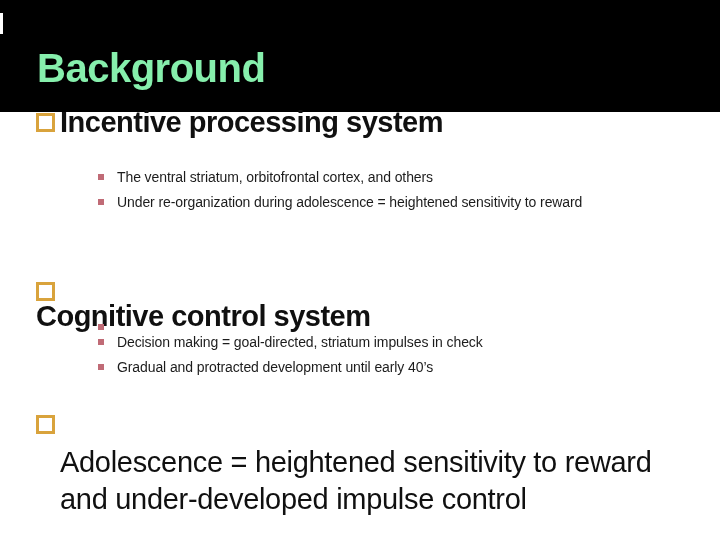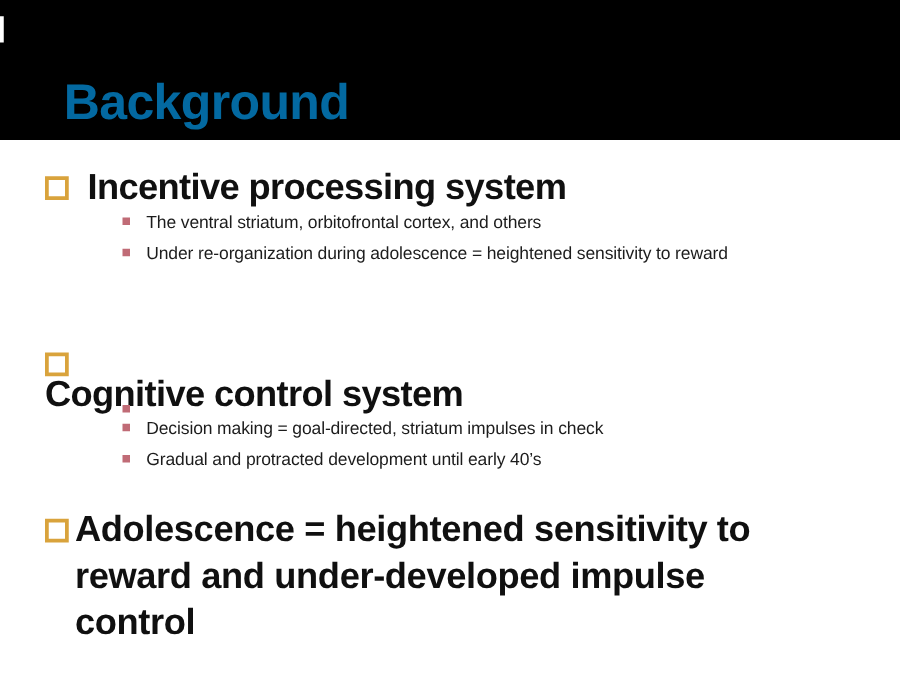--- a/index.html
+++ b/index.html
@@ -22,25 +22,25 @@
   }
   .notch {
     position: absolute;
     left: 0; top: 13px;
     width: 3px; height: 21px;
     background: #ffffff;
   }
   .title {
     position: absolute;
     left: 37px; top: 46px;
-    margin: 14px;
+    margin: 0;
     font-size: 40px;
     font-weight: 700;
     line-height: 1.1;
-    color: #0369a1;
+    color: #86efac;
     letter-spacing: -0.5px;
   }
 
   
   .heading {
     position: absolute;
     left: 36px;
     display: flex;
     align-items: flex-start;
     color: #101010;
@@ -54,27 +54,28 @@
   }
   .h-bold .h-text {
     font-size: 29px;
     font-weight: 700;
     line-height: 31px;
     letter-spacing: -0.5px;
   }
   .h-bold .sq { margin-top: 6px; }
   .h-regular .h-text {
     font-size: 29px;
-    font-weight: 700;
+    font-weight: 400;
     line-height: 37px;
     letter-spacing: -0.3px;
     max-width: 600px;
+    margin-top: 38px;
   }
   .h-regular .sq { margin-top: 9px; }
-  .heading-1 { top: 135px; gap: 10px; }
+  .heading-1 { top: 107px; }
   .heading-2 { top: 276px; flex-direction: column; }
   .heading-3 { top: 406px; }
 
   
   .subs {
     position: absolute;
     left: 98px;
     margin: 0; padding: 0;
     list-style: none;
   }

